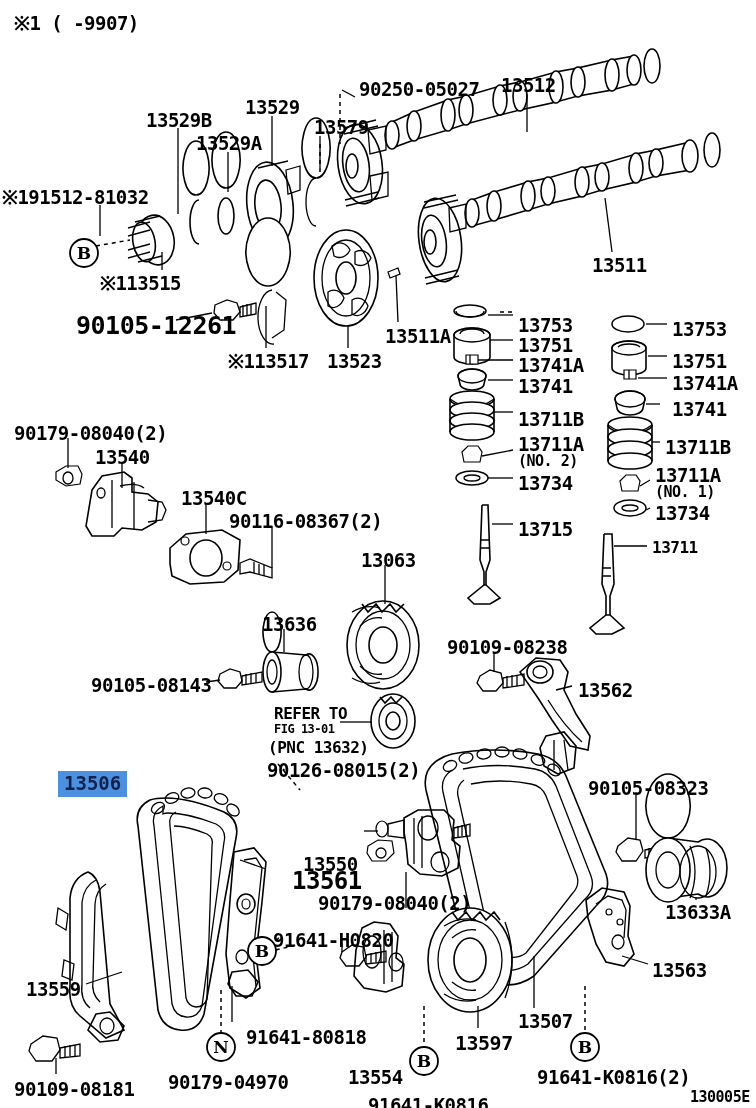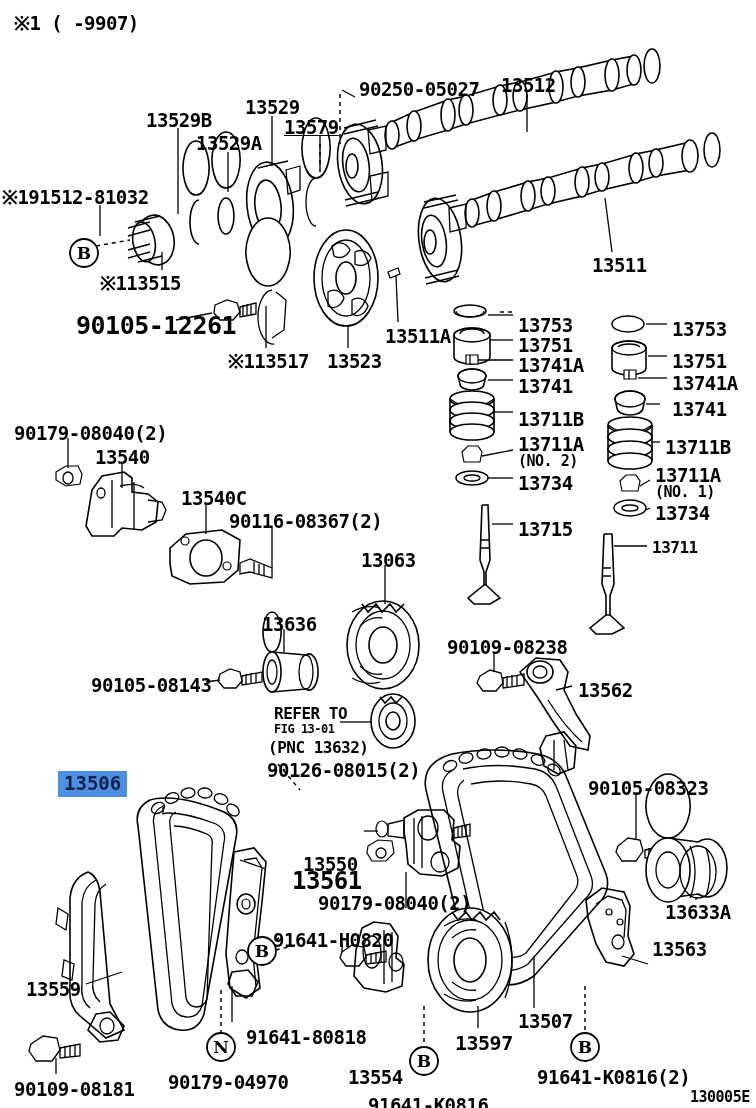--- a/index.html
+++ b/index.html
@@ -453,21 +453,21 @@
         <circle class="bcirc" cx="585" cy="1047" r="14"></circle>
         <text class="btxt" x="585" y="1053">B</text>
       </g>
   </svg>
 
   <div id="callout-layer">
       <div class="lbl" style="left: 14px; top: 14px; font-size: 19px;">※1 (    -9907)</div>
       <div class="lbl" style="left: 146px; top: 111px; font-size: 19px;">13529B</div>
       <div class="lbl" style="left: 245px; top: 98px; font-size: 19px;">13529</div>
       <div class="lbl" style="left: 196px; top: 134px; font-size: 19px;">13529A</div>
-      <div class="lbl" style="left: 284px; top: 118px; font-size: 19px; text-decoration: underline;">13579</div>
+      <div class="lbl" style="left: 314px; top: 118px; font-size: 19px;">13579</div>
       <div class="lbl" style="left: 359px; top: 80px; font-size: 19px;">90250-05027</div>
       <div class="lbl" style="left: 501px; top: 76px; font-size: 19px;">13512</div>
       <div class="lbl" style="left: 592px; top: 256px; font-size: 19px;">13511</div>
       <div class="lbl" style="left: 2px; top: 188px; font-size: 19px;">※191512-81032</div>
       <div class="lbl" style="left: 100px; top: 274px; font-size: 19px;">※113515</div>
       <div class="lbl" style="left: 76px; top: 313px; font-size: 25px;">90105-12261</div>
       <div class="lbl" style="left: 228px; top: 352px; font-size: 19px;">※113517</div>
       <div class="lbl" style="left: 327px; top: 352px; font-size: 19px;">13523</div>
       <div class="lbl" style="left: 385px; top: 327px; font-size: 19px;">13511A</div>
       <div class="lbl" style="left: 518px; top: 316px; font-size: 19px;">13753</div>
@@ -506,21 +506,21 @@
       <div class="lbl" style="left: 303px; top: 827px; font-size: 19px; margin-top: 28px;">13550</div>
       <div class="lbl" style="left: 277px; top: 869px; font-size: 24px; margin-left: 15px;">13561</div>
       <div class="lbl" style="left: 318px; top: 894px; font-size: 19px;">90179-08040(2)</div>
       <div class="lbl" style="left: 273px; top: 931px; font-size: 19px;">91641-H0820</div>
       <div class="lbl" style="left: 26px; top: 980px; font-size: 19px;">13559</div>
       <div class="lbl" style="left: 246px; top: 1028px; font-size: 19px;">91641-80818</div>
       <div class="lbl" style="left: 348px; top: 1068px; font-size: 19px;">13554</div>
       <div class="lbl" style="left: 368px; top: 1096px; font-size: 19px;">91641-K0816</div>
       <div class="lbl" style="left: 455px; top: 1033px; font-size: 20px;">13597</div>
       <div class="lbl" style="left: 518px; top: 1012px; font-size: 19px;">13507</div>
-      <div class="lbl" style="left: 652px; top: 940px; font-size: 19px;">13563</div>
+      <div class="lbl" style="left: 652px; top: 961px; font-size: 19px;">13563</div>
       <div class="lbl" style="left: 537px; top: 1068px; font-size: 19px;">91641-K0816(2)</div>
       <div class="lbl" style="left: 14px; top: 1080px; font-size: 19px;">90109-08181</div>
       <div class="lbl" style="left: 168px; top: 1073px; font-size: 19px;">90179-04970</div>
       <div class="lbl" style="left: 690px; top: 1090px; font-size: 15px;">130005E</div>
     </div>
 
   <div class="hl" id="hl-13506" style="left:58px;top:771px;">13506</div>
 
 </div>
 

